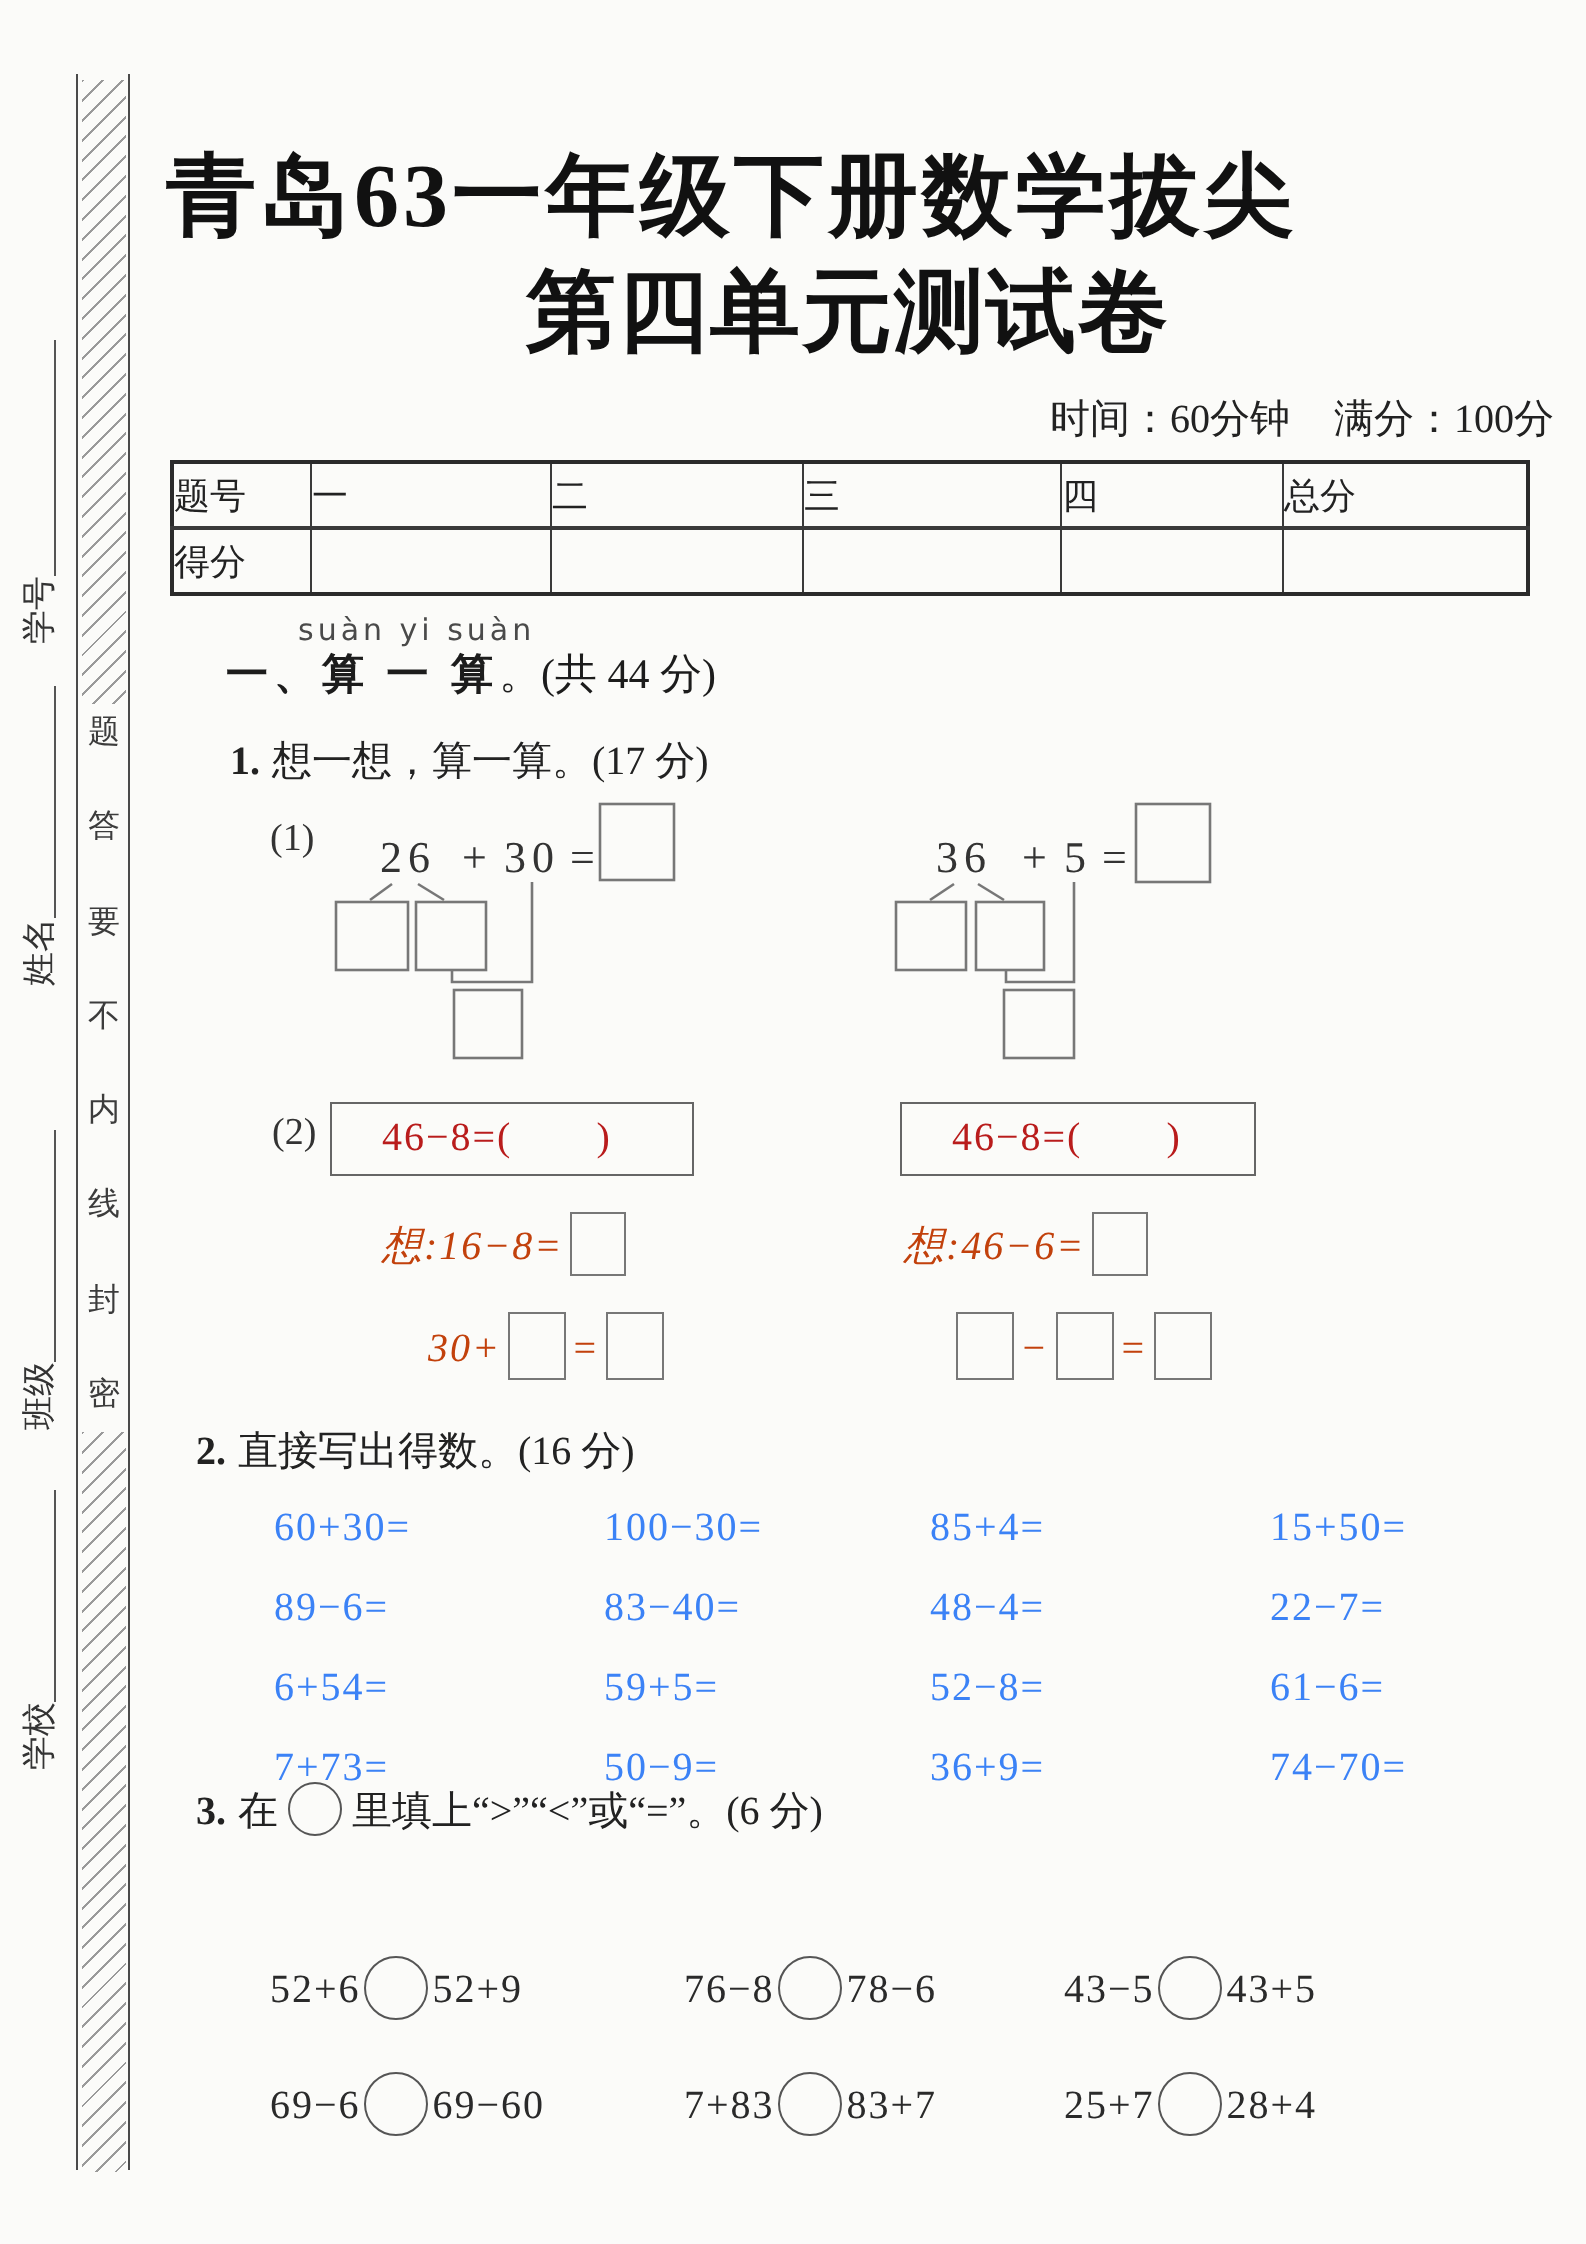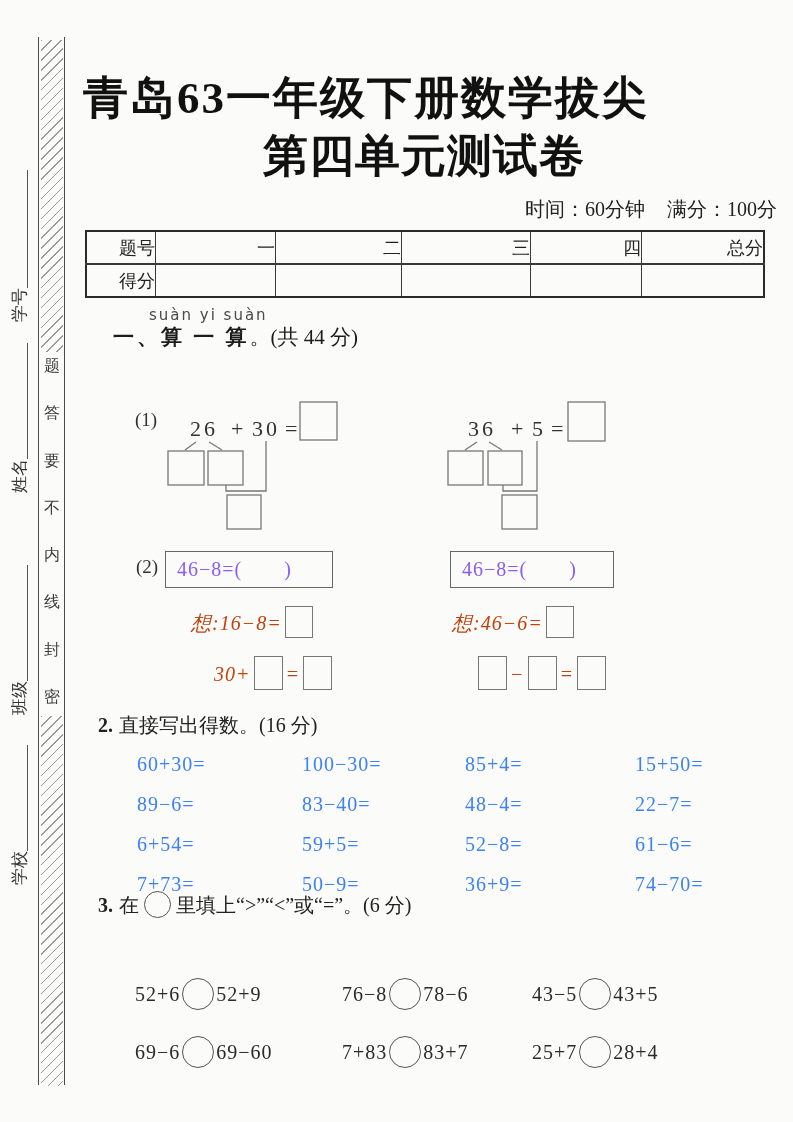--- a/index.html
+++ b/index.html
@@ -28,40 +28,40 @@
   .content{position:absolute;left:85px;top:0;width:692px;height:1088px;}
   .title1{position:absolute;left:-2px;top:68px;font-size:45px;font-weight:bold;letter-spacing:2px;color:#111;white-space:nowrap;}
   .title2{position:absolute;left:178px;top:126px;font-size:45px;font-weight:bold;letter-spacing:1px;color:#111;white-space:nowrap;}
   .meta{position:absolute;left:0;top:196px;width:100%;text-align:right;font-size:20px;color:#222;}
   .meta span{margin-left:22px;text-align:right;}
   table.score{
     position:absolute;left:0;top:230px;width:680px;
     border-collapse:collapse;table-layout:fixed;
   }
   table.score td{
-    border:1px solid #3a3a3a;height:31px;text-align:right;
+    border:1px solid #3a3a3a;height:31px;text-align:left;
     font-size:18px;color:#222;padding:0;
   }
   table.score{border:2px solid #2b2b2b;}
   table.score tr:first-child td{border-bottom-width:2px;}
   .pinyin{
     position:absolute;left:64px;top:306px;font-size:15px;letter-spacing:2px;color:#4a4a4a;
     font-family:"DejaVu Sans","Liberation Sans",sans-serif;
   }
   .sec-head{position:absolute;left:28px;top:323px;font-size:21px;color:#1c1c1c;white-space:nowrap;}
   .sec-head .b{font-weight:bold;letter-spacing:3px;}
   .q-head{position:absolute;font-size:20px;color:#222;white-space:nowrap;}
   .q-head .no{font-weight:bold;margin-right:6px;}
   .plabel{position:absolute;font-size:19px;color:#333;}
   svg.diagram{position:absolute;width:178px;height:134px;}
   svg.diagram text{font-family:"Liberation Serif","DejaVu Serif",serif;font-size:22px;fill:#333;letter-spacing:3px;}
   svg.diagram .shape{fill:none;stroke:#777;stroke-width:1.3;}
   .framed{
     position:absolute;height:35px;line-height:35px;border:1.4px solid #666;
-    font-size:20px;letter-spacing:1px;padding-left:11px;white-space:pre;color:#8b5cf6;
+    font-size:20px;letter-spacing:1px;padding-left:25px;white-space:pre;color:#b91c1c;
   }
   .eqline{position:absolute;font-size:20px;letter-spacing:1px;white-space:nowrap;color:#c2410c;font-style:italic;}
   .box{display:inline-block;border:1.3px solid #777;vertical-align:middle;background:transparent;}
   .box.sm{width:26px;height:30px;margin:0 2px 6px 3px;}
   .box.md{width:27px;height:32px;margin:0 3px 6px 3px;}
   .grid16{
     position:absolute;left:52px;top:744px;width:628px;
     display:grid;grid-template-columns:165px 163px 170px auto;grid-auto-rows:40px;
     align-items:center;font-size:20px;letter-spacing:1px;color:#3b82f6;
   }
@@ -136,20 +136,21 @@
       <td></td>
       <td></td>
       <td></td>
     </tr>
   </tbody>
     </table>
 
   <div class="pinyin">suàn yi suàn</div>
   <div class="sec-head"><span class="b">一、</span><span class="b">算 一 算</span><span>。(共 44 分)</span></div>
 
+  <div class="q-head" style="left:30px;top:367px"><span class="no">1.</span><span>想一想，算一算。(17 分)</span></div>
 
   <div class="plabel" style="left:50px;top:409px">(1)</div>
 
   <svg class="diagram" style="left:80px;top:400px" viewBox="0 0 178 134">
     <text x="25" y="36">26</text>
     <text x="66" y="36" letter-spacing="0">+</text>
     <text x="87" y="36">30</text>
     <text x="120" y="36" letter-spacing="0">=</text>
     <rect class="shape" x="135" y="2" width="37" height="38"></rect>
     <line class="shape" x1="31" y1="42" x2="20" y2="50"></line>

